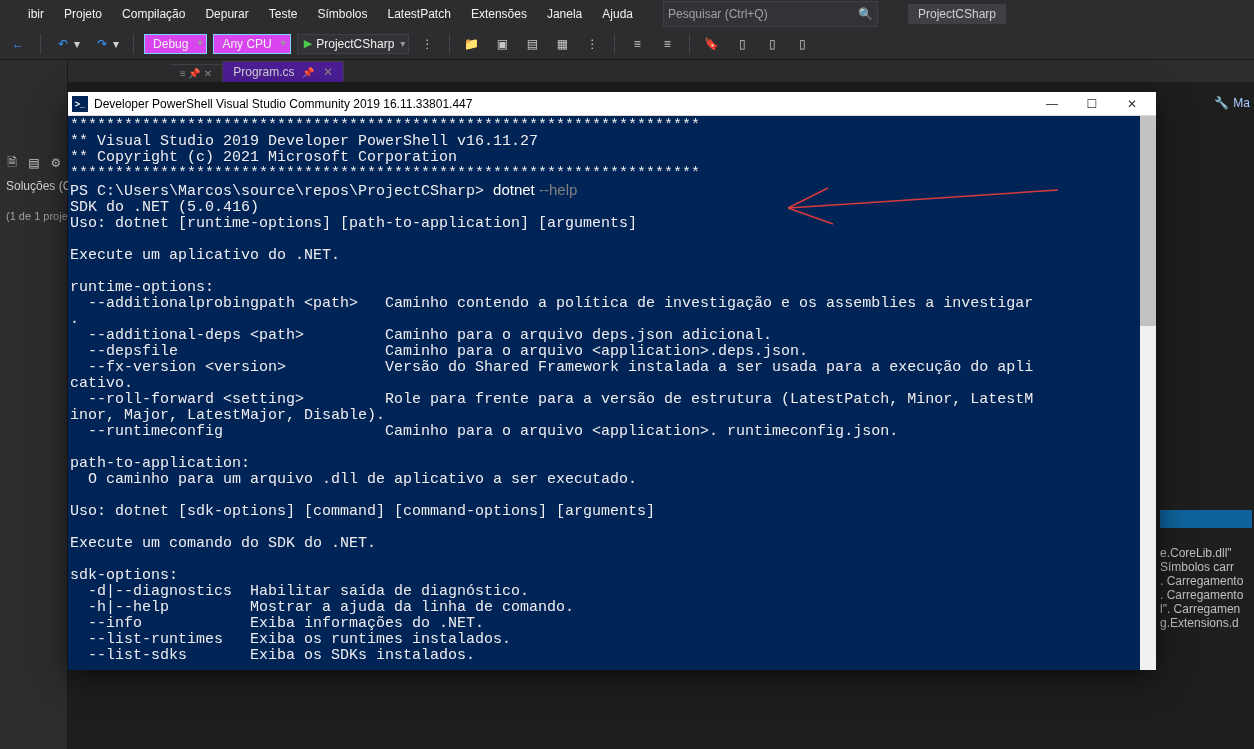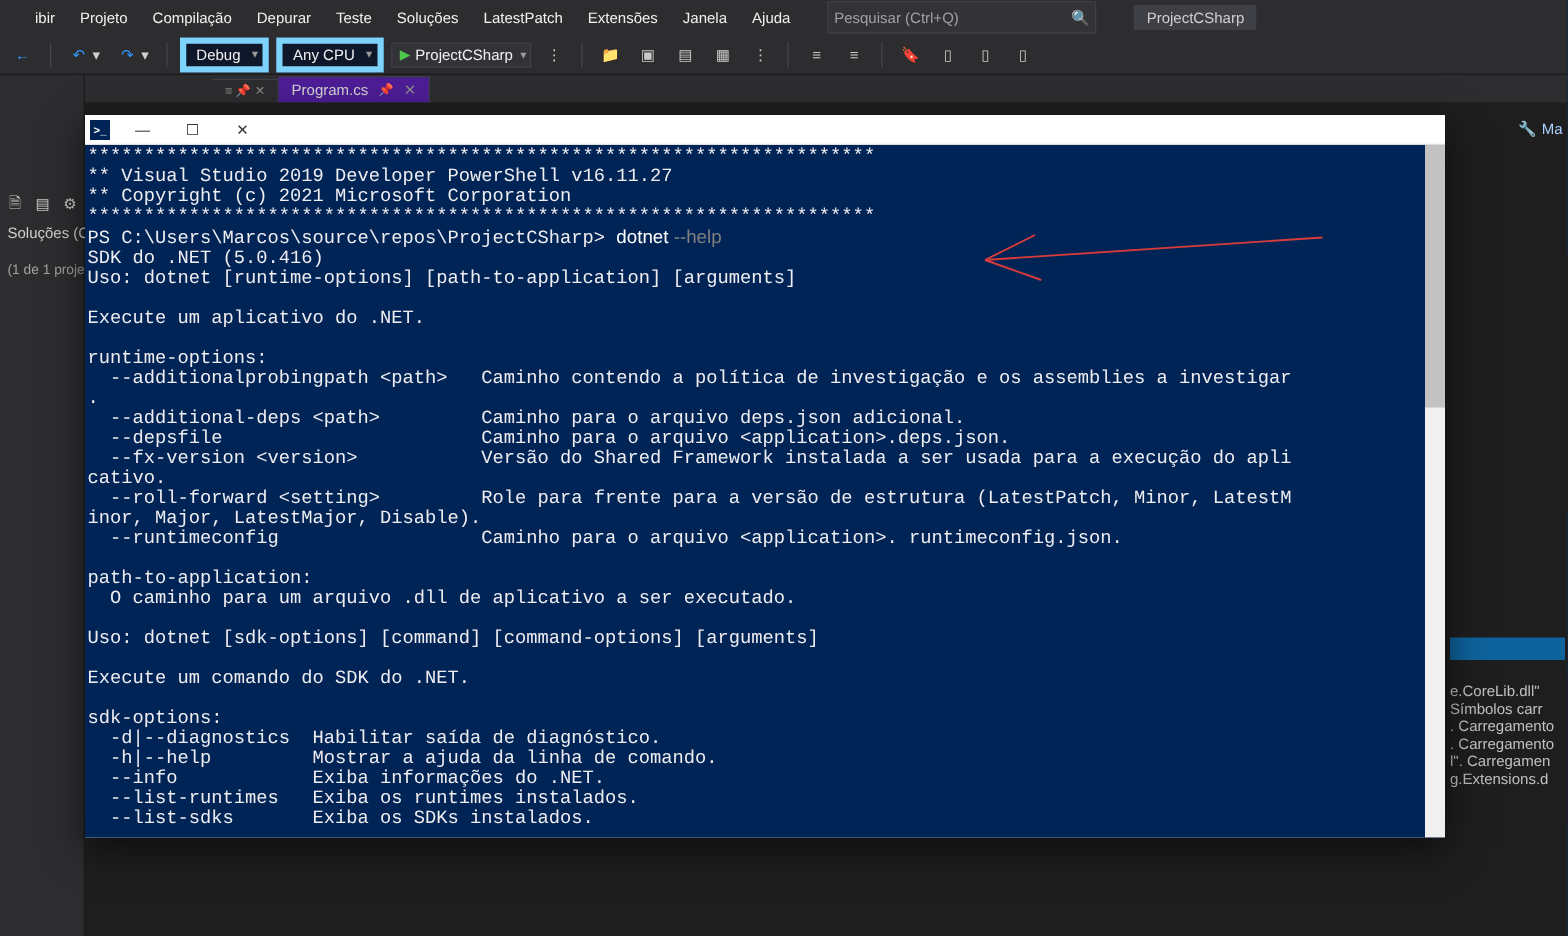--- a/index.html
+++ b/index.html
@@ -10,21 +10,21 @@
 .menubar .menu-item { padding:4px 10px; cursor:default; }
 .search-box { margin-left:20px; width:215px; height:26px; background:#333337; border:1px solid #3f3f46; display:flex; align-items:center; padding:0 4px; color:#a0a0a0; font-size:12px; }
 .search-box .placeholder { flex:1; }
 .search-box .mg { font-size:12px; color:#d0d0d0; }
 .project-label { margin-left:30px; background:#3f3f46; padding:3px 10px; color:#d0d0d0; font-size:12px; }
 
 
 .toolbar { height:32px; background:#2d2d30; border-bottom:1px solid #1b1b1c; display:flex; align-items:center; padding:0 6px; gap:6px; color:#d0d0d0; font-size:12px; }
 .toolbar .sep { width:1px; height:20px; background:#46464a; margin:0 4px; }
 .tool-btn { padding:3px 4px; display:flex; align-items:center; gap:3px; cursor:default; }
-.dropdown { background:#0f172a; border:5px solid #7dd3fc; padding:2px 18px 2px 8px; position:relative; color:#f1f1f1; }
+.dropdown { background:#d946ef; border:1px solid #7dd3fc; padding:2px 18px 2px 8px; position:relative; color:#f1f1f1; }
 .dropdown::after { content:"▾"; position:absolute; right:4px; top:2px; font-size:10px; color:#999; }
 .run-btn { color:#f1f1f1; display:flex; align-items:center; gap:4px; padding:2px 14px 2px 6px; background:#333337; border:1px solid #3f3f46; position:relative;}
 .run-btn::after{content:"▾"; position:absolute; right:3px; top:3px; font-size:10px; color:#999;}
 .play { color:#4ec94e; font-size:11px; }
 .icon { width:16px; height:16px; display:inline-flex; align-items:center; justify-content:center; font-size:12px; color:#c9c9c9;}
 .arrow-blue{ color:#3399ff; font-weight:bold;}
 .undo{color:#3399ff;}
 
 
 .doctabs { height:22px; background:#2d2d30; display:flex; align-items:flex-end; padding-left:170px; }
@@ -70,21 +70,21 @@
 </style>
 </head>
 <body>
 
 <div class="menubar">
   <span class="menu-item">ibir</span>
   <span class="menu-item">Projeto</span>
   <span class="menu-item">Compilação</span>
   <span class="menu-item">Depurar</span>
   <span class="menu-item">Teste</span>
-  <span class="menu-item">Soluções</span>
+  <span class="menu-item">Símbolos</span>
   <span class="menu-item">LatestPatch</span>
   <span class="menu-item">Extensões</span>
   <span class="menu-item">Janela</span>
   <span class="menu-item">Ajuda</span>
   <div class="search-box">
     <span class="placeholder">Pesquisar (Ctrl+Q)</span>
     <span class="mg">🔍</span>
   </div>
   <div class="project-label">ProjectCSharp</div>
 </div>
@@ -177,20 +177,21 @@
   <div class="row"> Símbolos carr</div>
   <div class="row">. Carregamento</div>
   <div class="row">. Carregamento</div>
   <div class="row">l". Carregamen</div>
   <div class="row">g.Extensions.d</div>
 </div>
 
 <div class="psh-window">
   <div class="psh-titlebar">
     <div class="psh-ico">&gt;_</div>
+    <div class="psh-title">Developer PowerShell Visual Studio Community 2019 16.11.33801.447</div>
     <div class="win-btns">
       <div class="win-btn">—</div>
       <div class="win-btn">☐</div>
       <div class="win-btn close">✕</div>
     </div>
   </div>
   <div class="psh-body">
     <div class="psh-scroll">
         <div class="psh-thumb"></div>
       </div>

